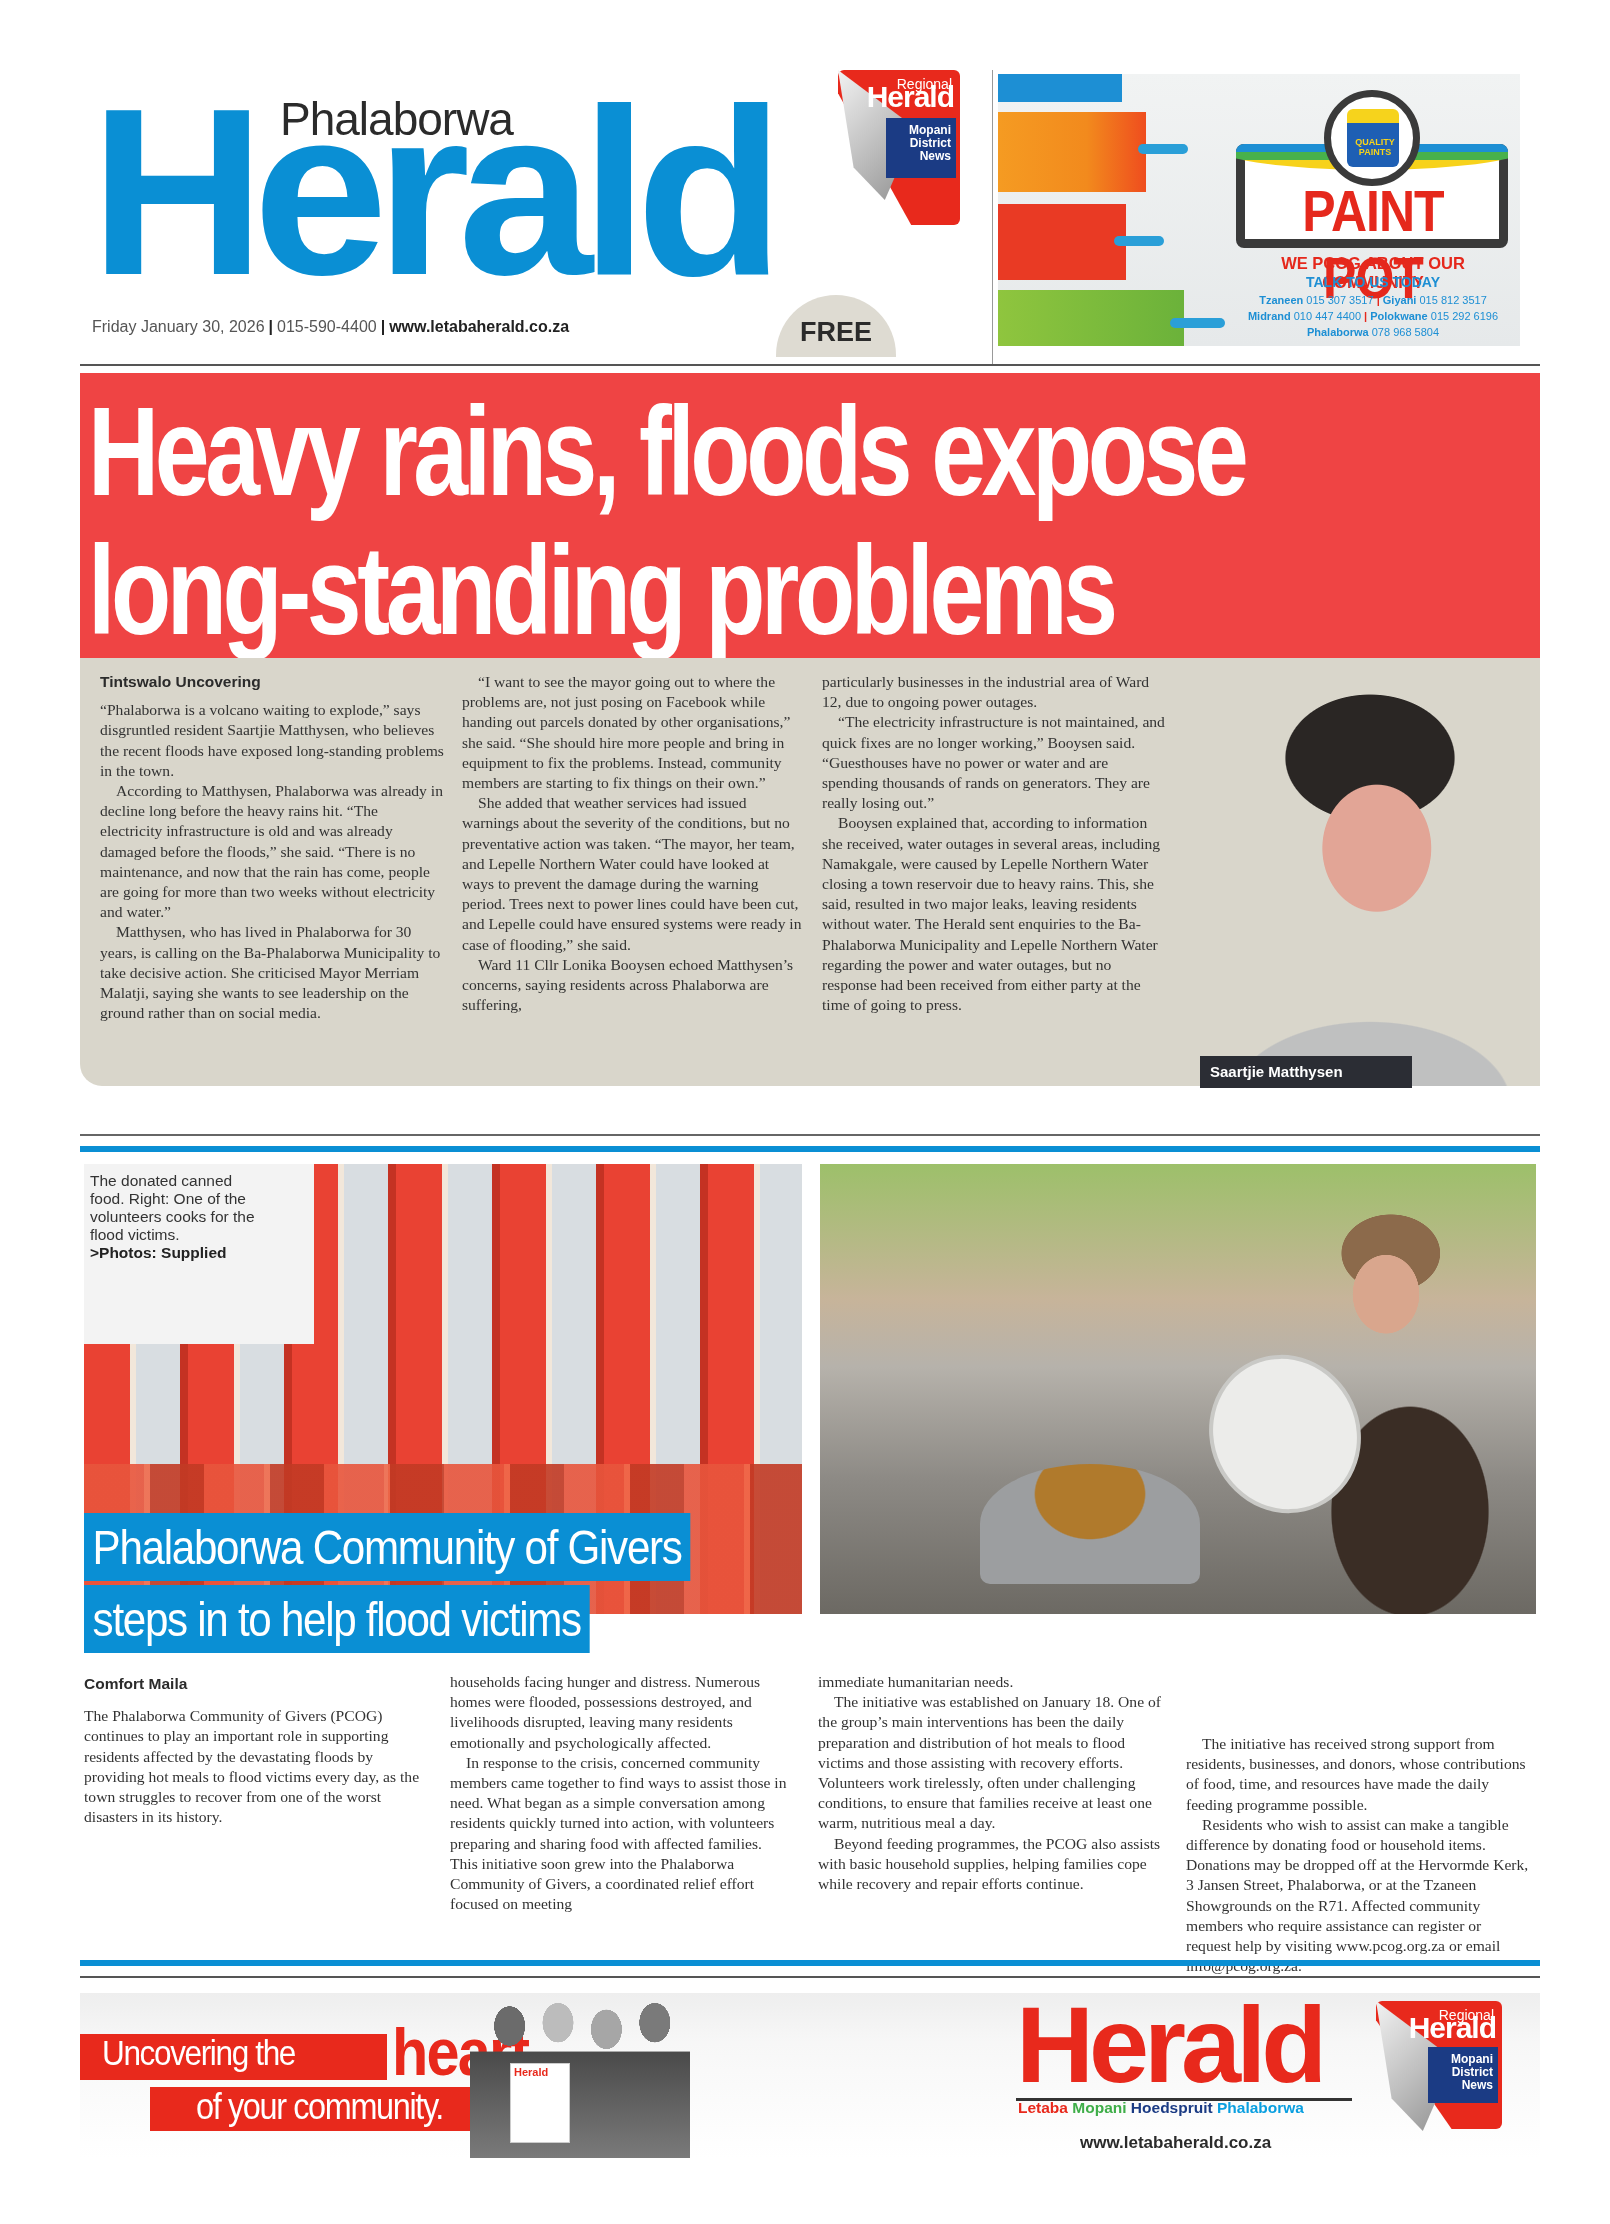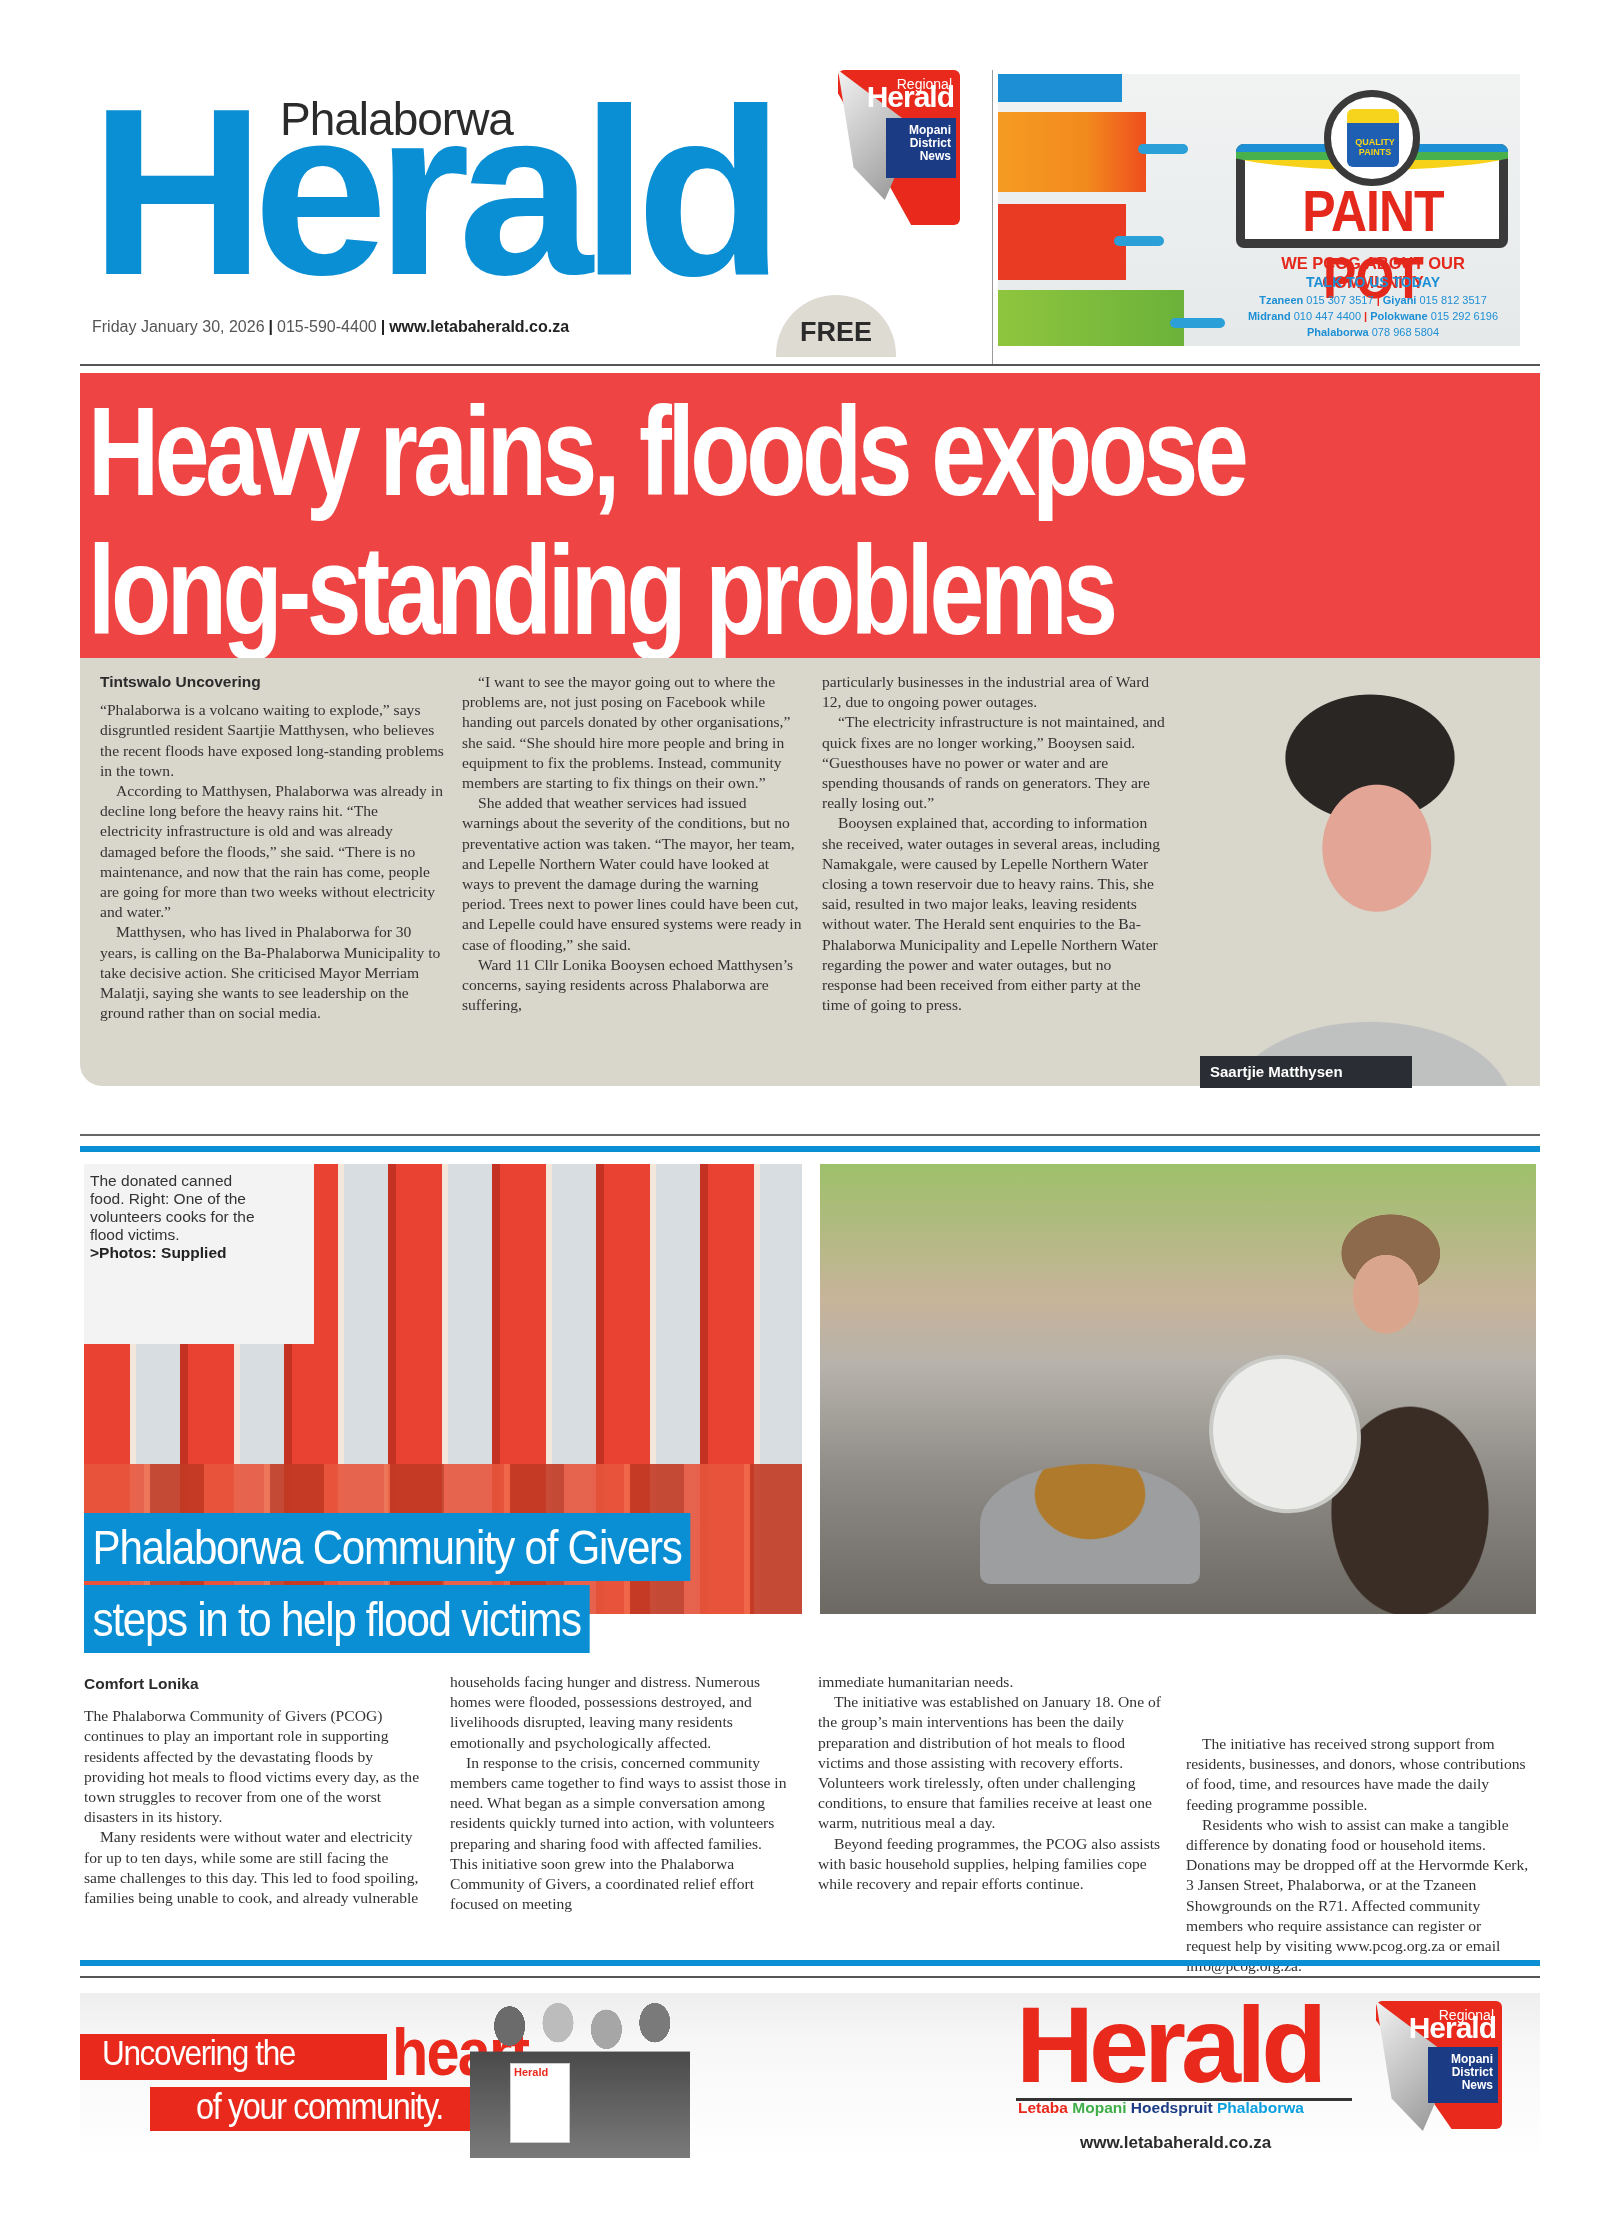--- a/index.html
+++ b/index.html
@@ -284,23 +284,22 @@
   <div class="cook-lid"></div>
 </figure>
 
 <div class="headline2">
   <div class="hl2-line">Phalaborwa Community of Givers</div>
   <div class="hl2-line hl2-l2">steps in to help flood victims</div>
 </div>
 
 <article class="story2">
   <div class="col" style="left:84px;top:1674px;width:340px;">
-    <div class="byline" style="margin-bottom:12px;">Comfort Lonika</div>
+    <div class="byline" style="margin-bottom:12px;">Comfort Maila</div>
     <p>The Phalaborwa Community of Givers (PCOG) continues to play an important role in supporting residents affected by the devastating floods by providing hot meals to flood victims every day, as the town struggles to recover from one of the worst disasters in its history.</p>
-    <p>Many residents were without water and electricity for up to ten days, while some are still facing the same challenges to this day. This led to food spoiling, families being unable to cook, and already vulnerable</p>
   </div>
   <div class="col" style="left:450px;top:1672px;width:342px;">
     <p>households facing hunger and distress. Numerous homes were flooded, possessions destroyed, and livelihoods disrupted, leaving many residents emotionally and psychologically affected.</p>
     <p>In response to the crisis, concerned community members came together to find ways to assist those in need. What began as a simple conversation among residents quickly turned into action, with volunteers preparing and sharing food with affected families. This initiative soon grew into the Phalaborwa Community of Givers, a coordinated relief effort focused on meeting</p>
   </div>
   <div class="col" style="left:818px;top:1672px;width:346px;">
     <p>immediate humanitarian needs.</p>
     <p>The initiative was established on January 18. One of the group’s main interventions has been the daily preparation and distribution of hot meals to flood victims and those assisting with recovery efforts. Volunteers work tirelessly, often under challenging conditions, to ensure that families receive at least one warm, nutritious meal a day.</p>
     <p>Beyond feeding programmes, the PCOG also assists with basic household supplies, helping families cope while recovery and repair efforts continue.</p>
   </div>

